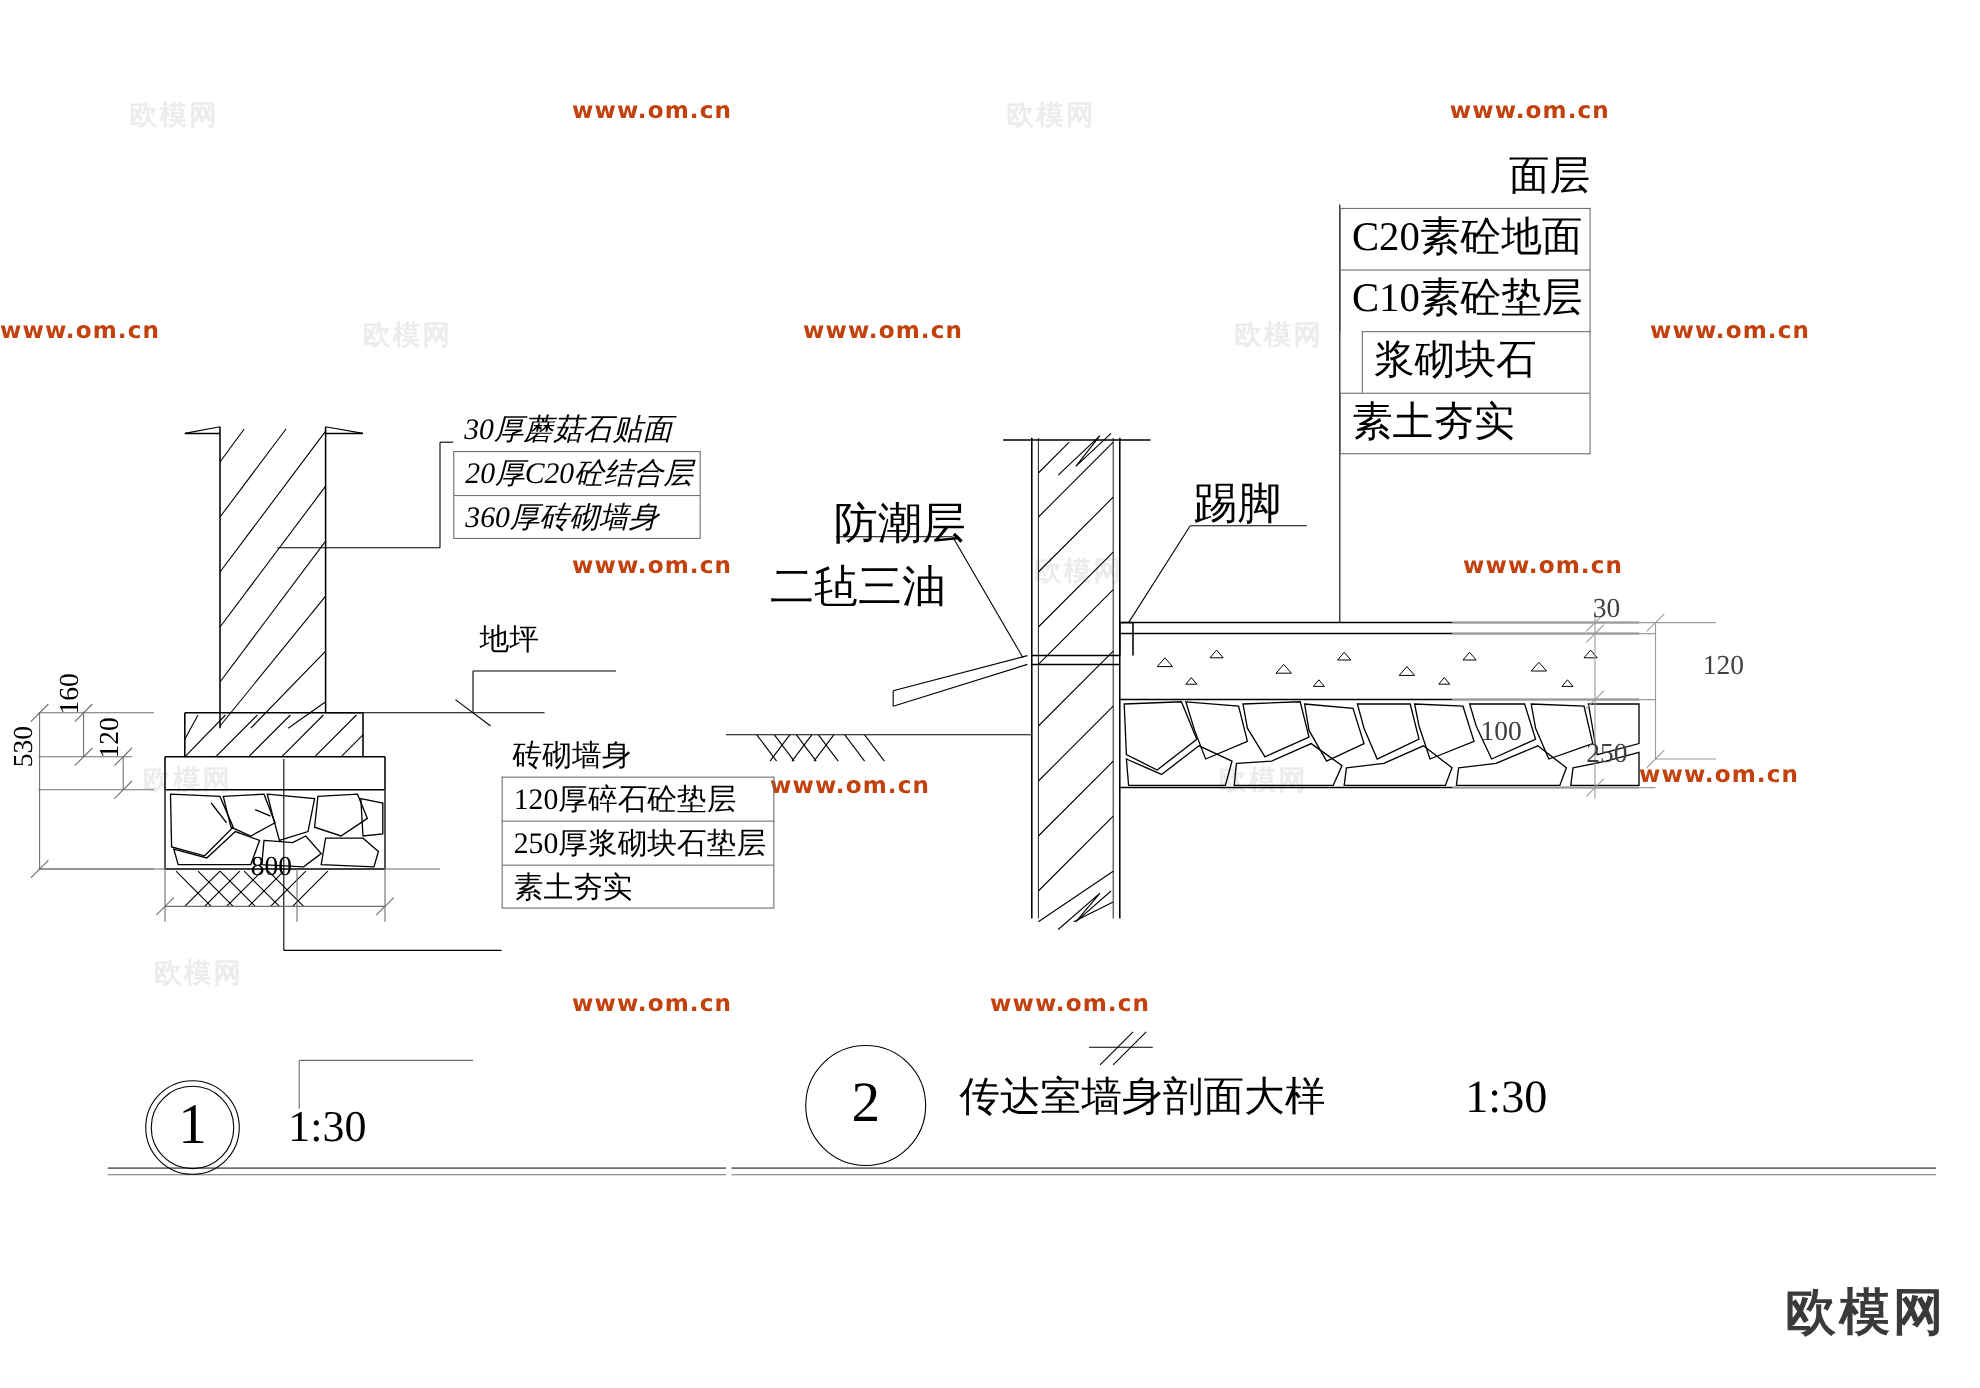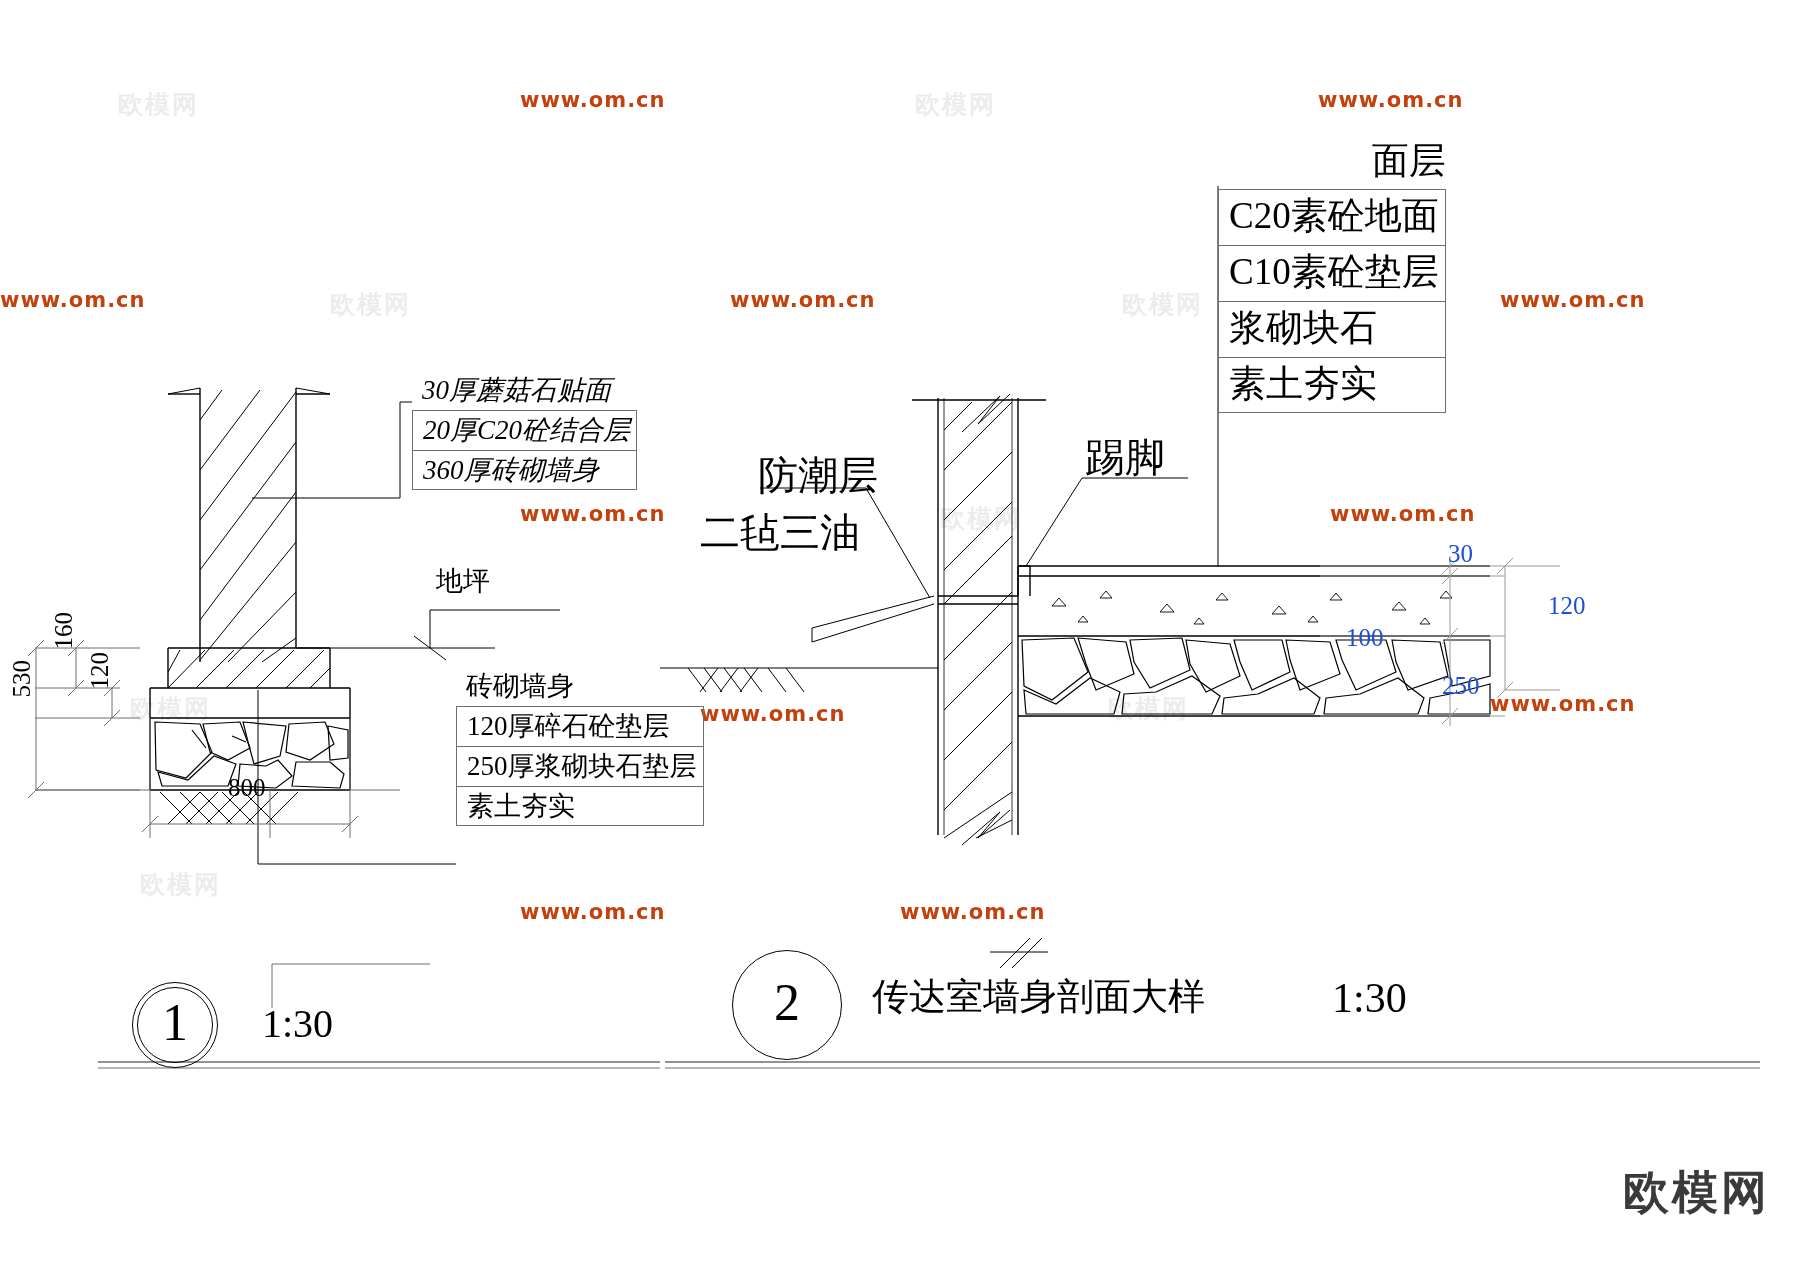--- a/index.html
+++ b/index.html
@@ -50,21 +50,21 @@
   .t-big { font-size:40px; }
   .t-dim { font-size:25px; }
   .t-dimv {
     position:absolute;
     font-size:25px;
     writing-mode:vertical-rl;
     transform:rotate(180deg);
     font-family:"Liberation Serif","DejaVu Serif",serif;
     z-index:3;
   }
-  .t-gray { color:#1d4ed8; }
+  .t-gray { color:#404040; }
 
   
   .annbox {
     position:absolute;
     z-index:3;
   }
   .annbox .row {
     border:1px solid #6f6f6f;
     border-bottom:none;
     padding:1px 6px 3px 10px;
@@ -436,27 +436,27 @@
 
   <div class="t t-big" style="left:718px; top:448px;margin-left:40px;">防潮层</div>
   <div class="t t-big" style="left:700px; top:505px;">二毡三油</div>
 
   <div class="t t-big" style="left:1085px; top:430px;">踢脚</div>
 
   <div class="annbox" style="left:1218px; top:137px;">
     <div class="head" style="font-size:37px; line-height:48px; height:52px;text-align:right;">面层</div>
     <div class="row" style="font-size:37px; line-height:50px; height:56px;">C20素砼地面</div>
     <div class="row" style="font-size:37px; line-height:50px; height:56px;">C10素砼垫层</div>
-    <div class="row" style="font-size:37px; line-height:50px; height:56px;">浆砌块石</div>
+    <div class="row" style="font-size:37px; line-height:50px; height:56px;margin-left:20px;">浆砌块石</div>
     <div class="row" style="font-size:37px; line-height:50px; height:56px;">素土夯实</div>
   </div>
 
   <div class="t t-dim t-gray" style="left:1448px; top:540px;">30</div>
   <div class="t t-dim t-gray" style="left:1548px; top:592px;">120</div>
-  <div class="t t-dim t-gray" style="left:1346px; top:624px;">100</div>
+  <div class="t t-dim t-gray" style="left:1346px; top:652px;">100</div>
   <div class="t t-dim t-gray" style="left:1442px; top:672px;">250</div>
 
   <div class="bub" style="left:732px; top:950px; width:110px; height:110px;">
     <span>2</span>
   </div>
   <div class="t" style="left:872px; top:972px; font-size:37px;">传达室墙身剖面大样</div>
   <div class="t" style="left:1332px; top:974px; font-size:42px;">1:30</div>
 
   <div class="wm-big">欧模网</div>
 

